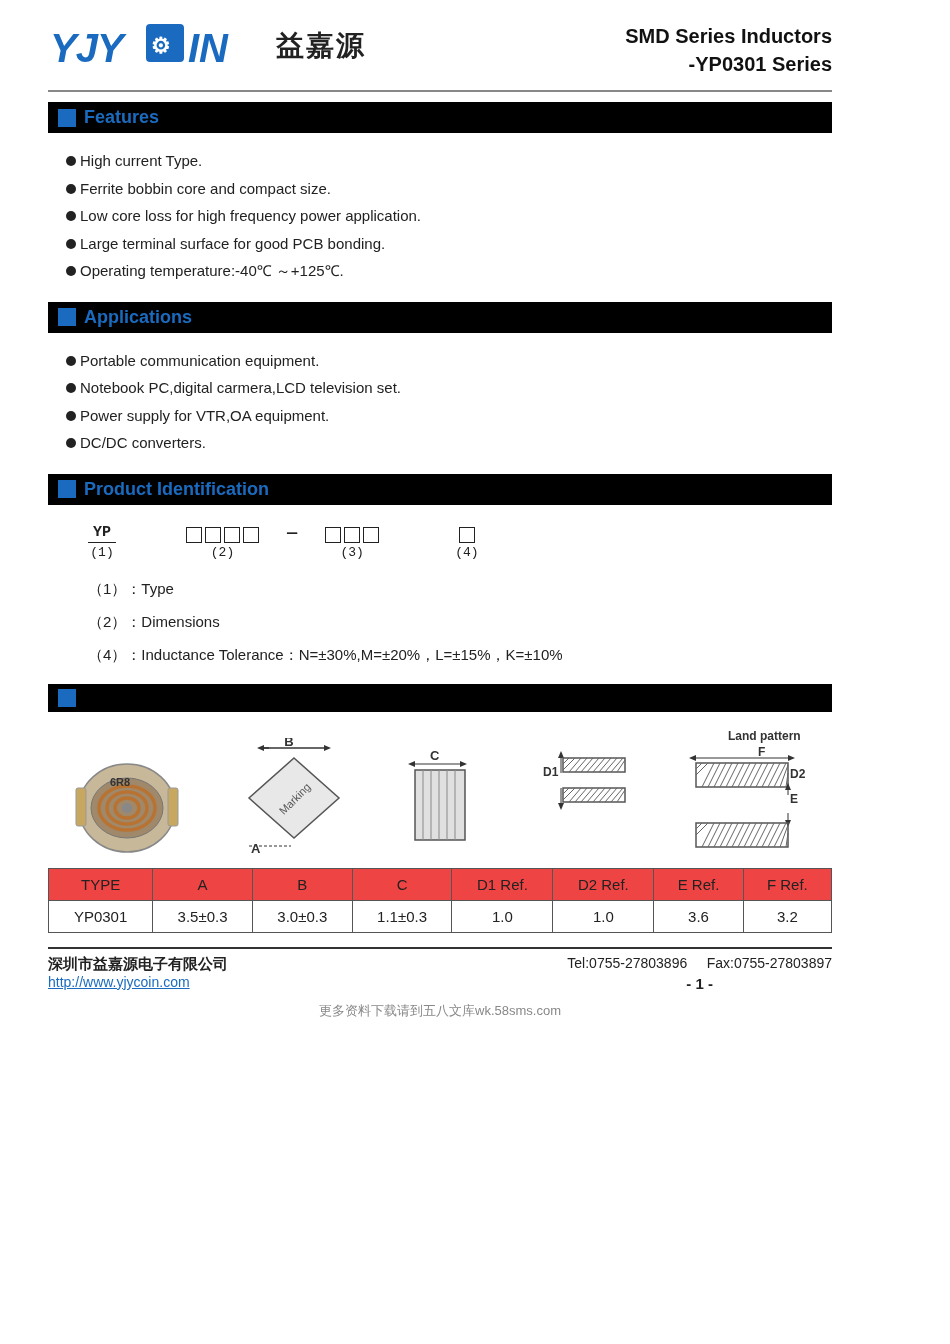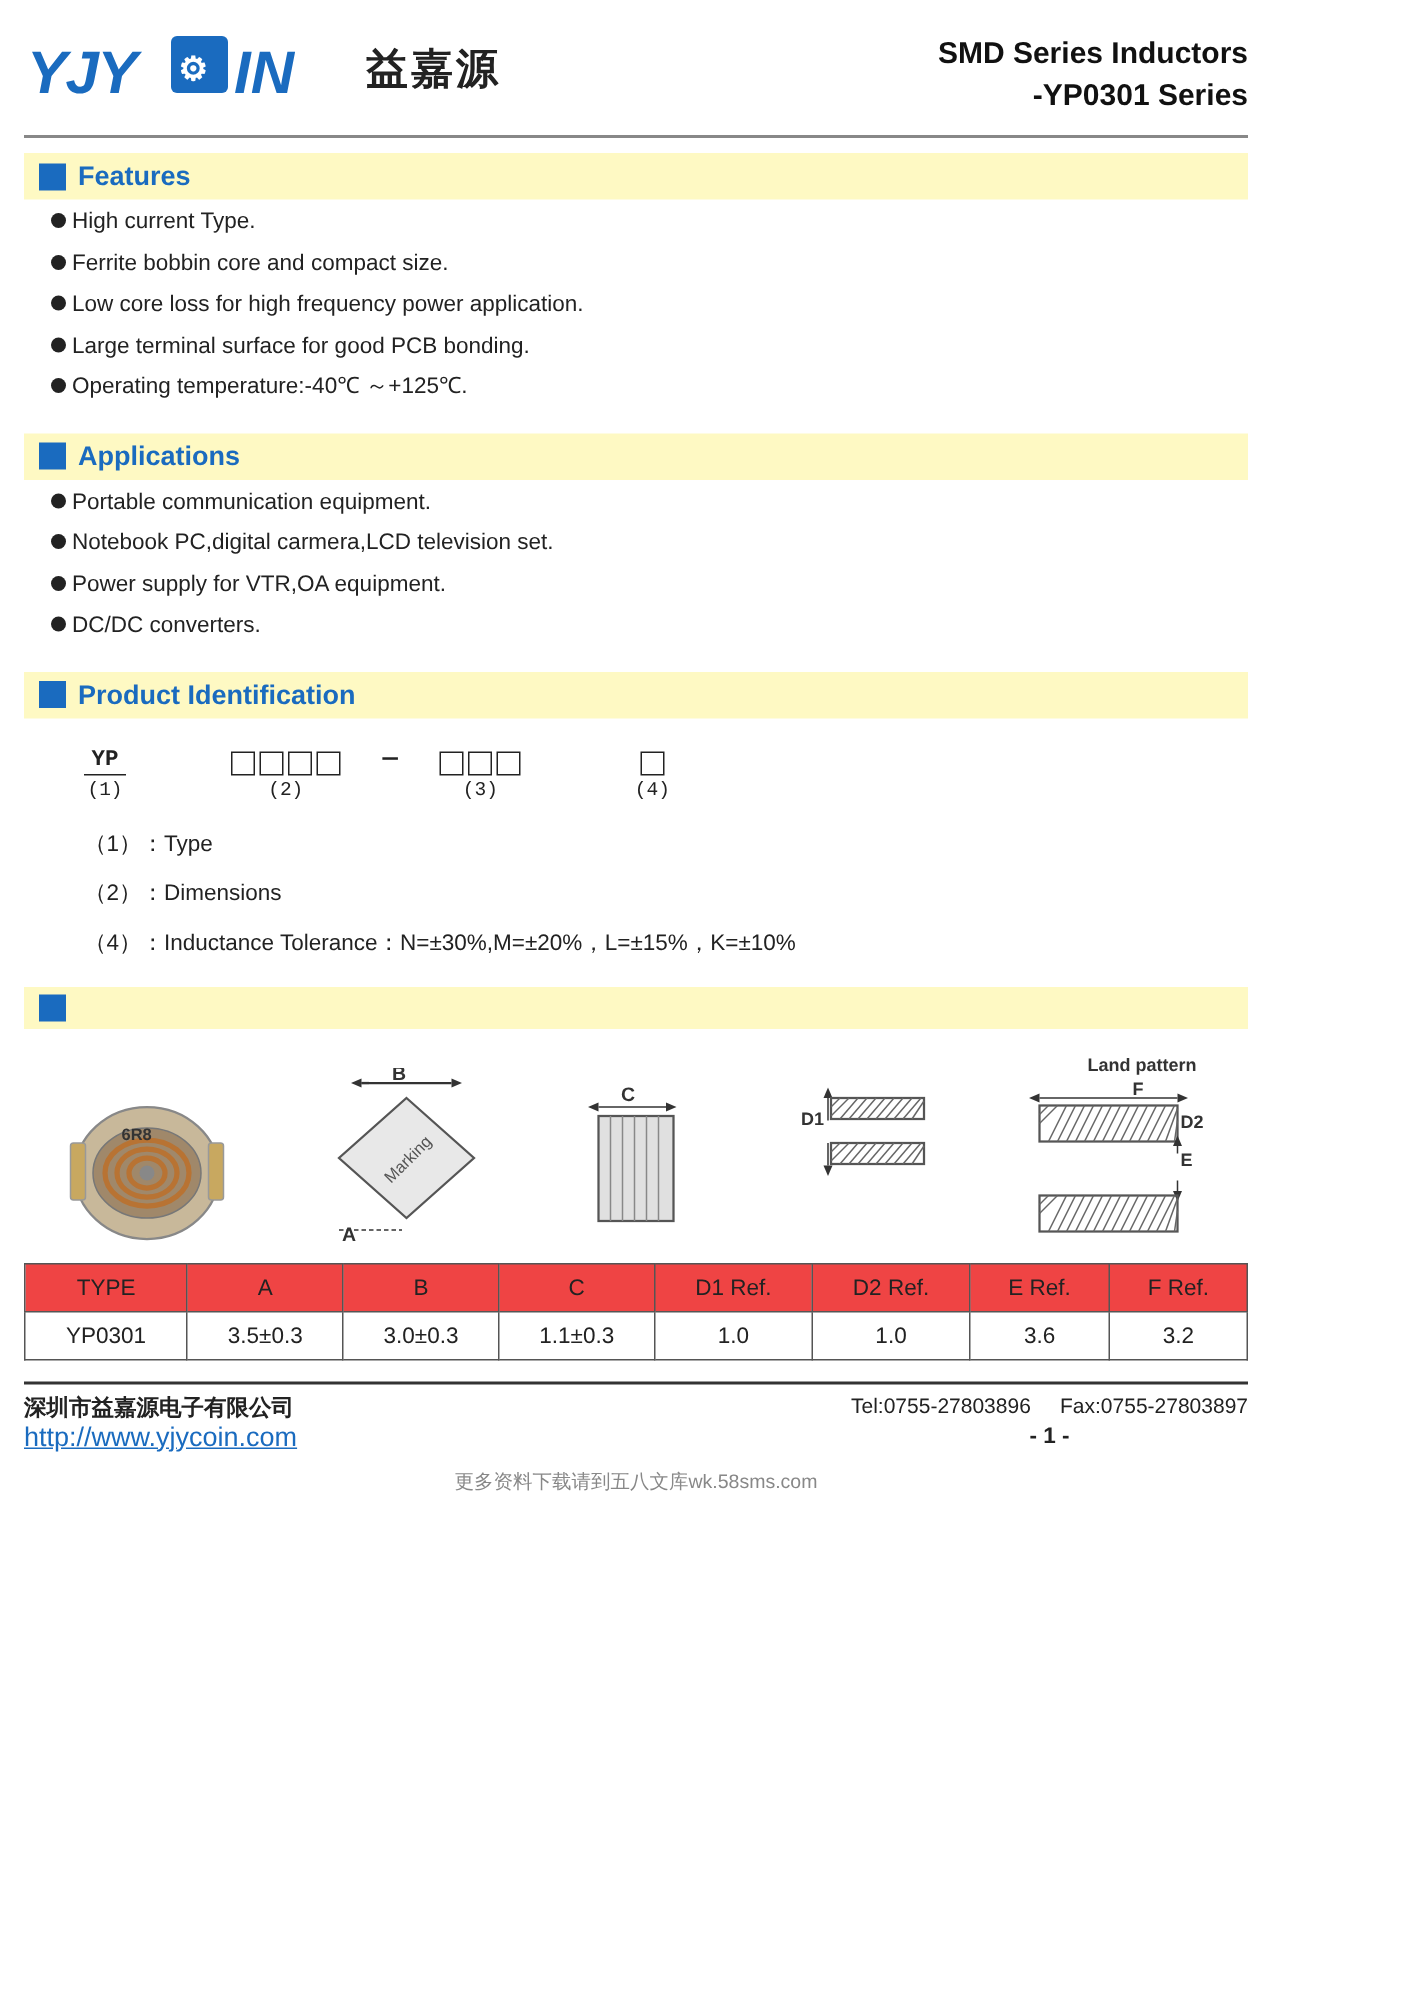--- a/index.html
+++ b/index.html
@@ -10,21 +10,21 @@
       background: #fff;
       width: 950px;
       min-height: 1344px;
       padding: 0;
     }
 
     .page-wrapper {
       width: 864px;
       min-height: 1344px;
       background: #fff;
-      padding: 18px 32px 10px 16px;
+      padding: 18px 32px 10px 48px;
       position: relative;
     }
 
     
     .header {
       display: flex;
       align-items: flex-start;
       justify-content: space-between;
       padding-bottom: 12px;
       border-bottom: 2px solid #888;
@@ -47,24 +47,24 @@
       text-align: right;
       font-size: 20px;
       font-weight: bold;
       line-height: 1.4;
       color: #111;
       padding-top: 4px;
     }
 
     
     .section-header {
-      background: #fef9c3;
+      background: #000000;
       padding: 5px 10px;
       margin-top: 10px;
-      margin-bottom: 0;
+      margin-bottom: 13px;
       display: flex;
       align-items: center;
       gap: 8px;
     }
 
     .section-square {
       display: inline-block;
       width: 18px;
       height: 18px;
       background: #1a6bbf;
@@ -216,21 +216,21 @@
     }
 
     .footer-company {
       font-weight: bold;
       font-size: 15px;
     }
 
     .footer-link {
       color: #1a6bbf;
       text-decoration: underline;
-      font-size: 18px;
+      font-size: 14px;
     }
 
     .footer-right {
       font-size: 14px;
       text-align: center;
     }
 
     .footer-page {
       font-weight: bold;
       font-size: 15px;

